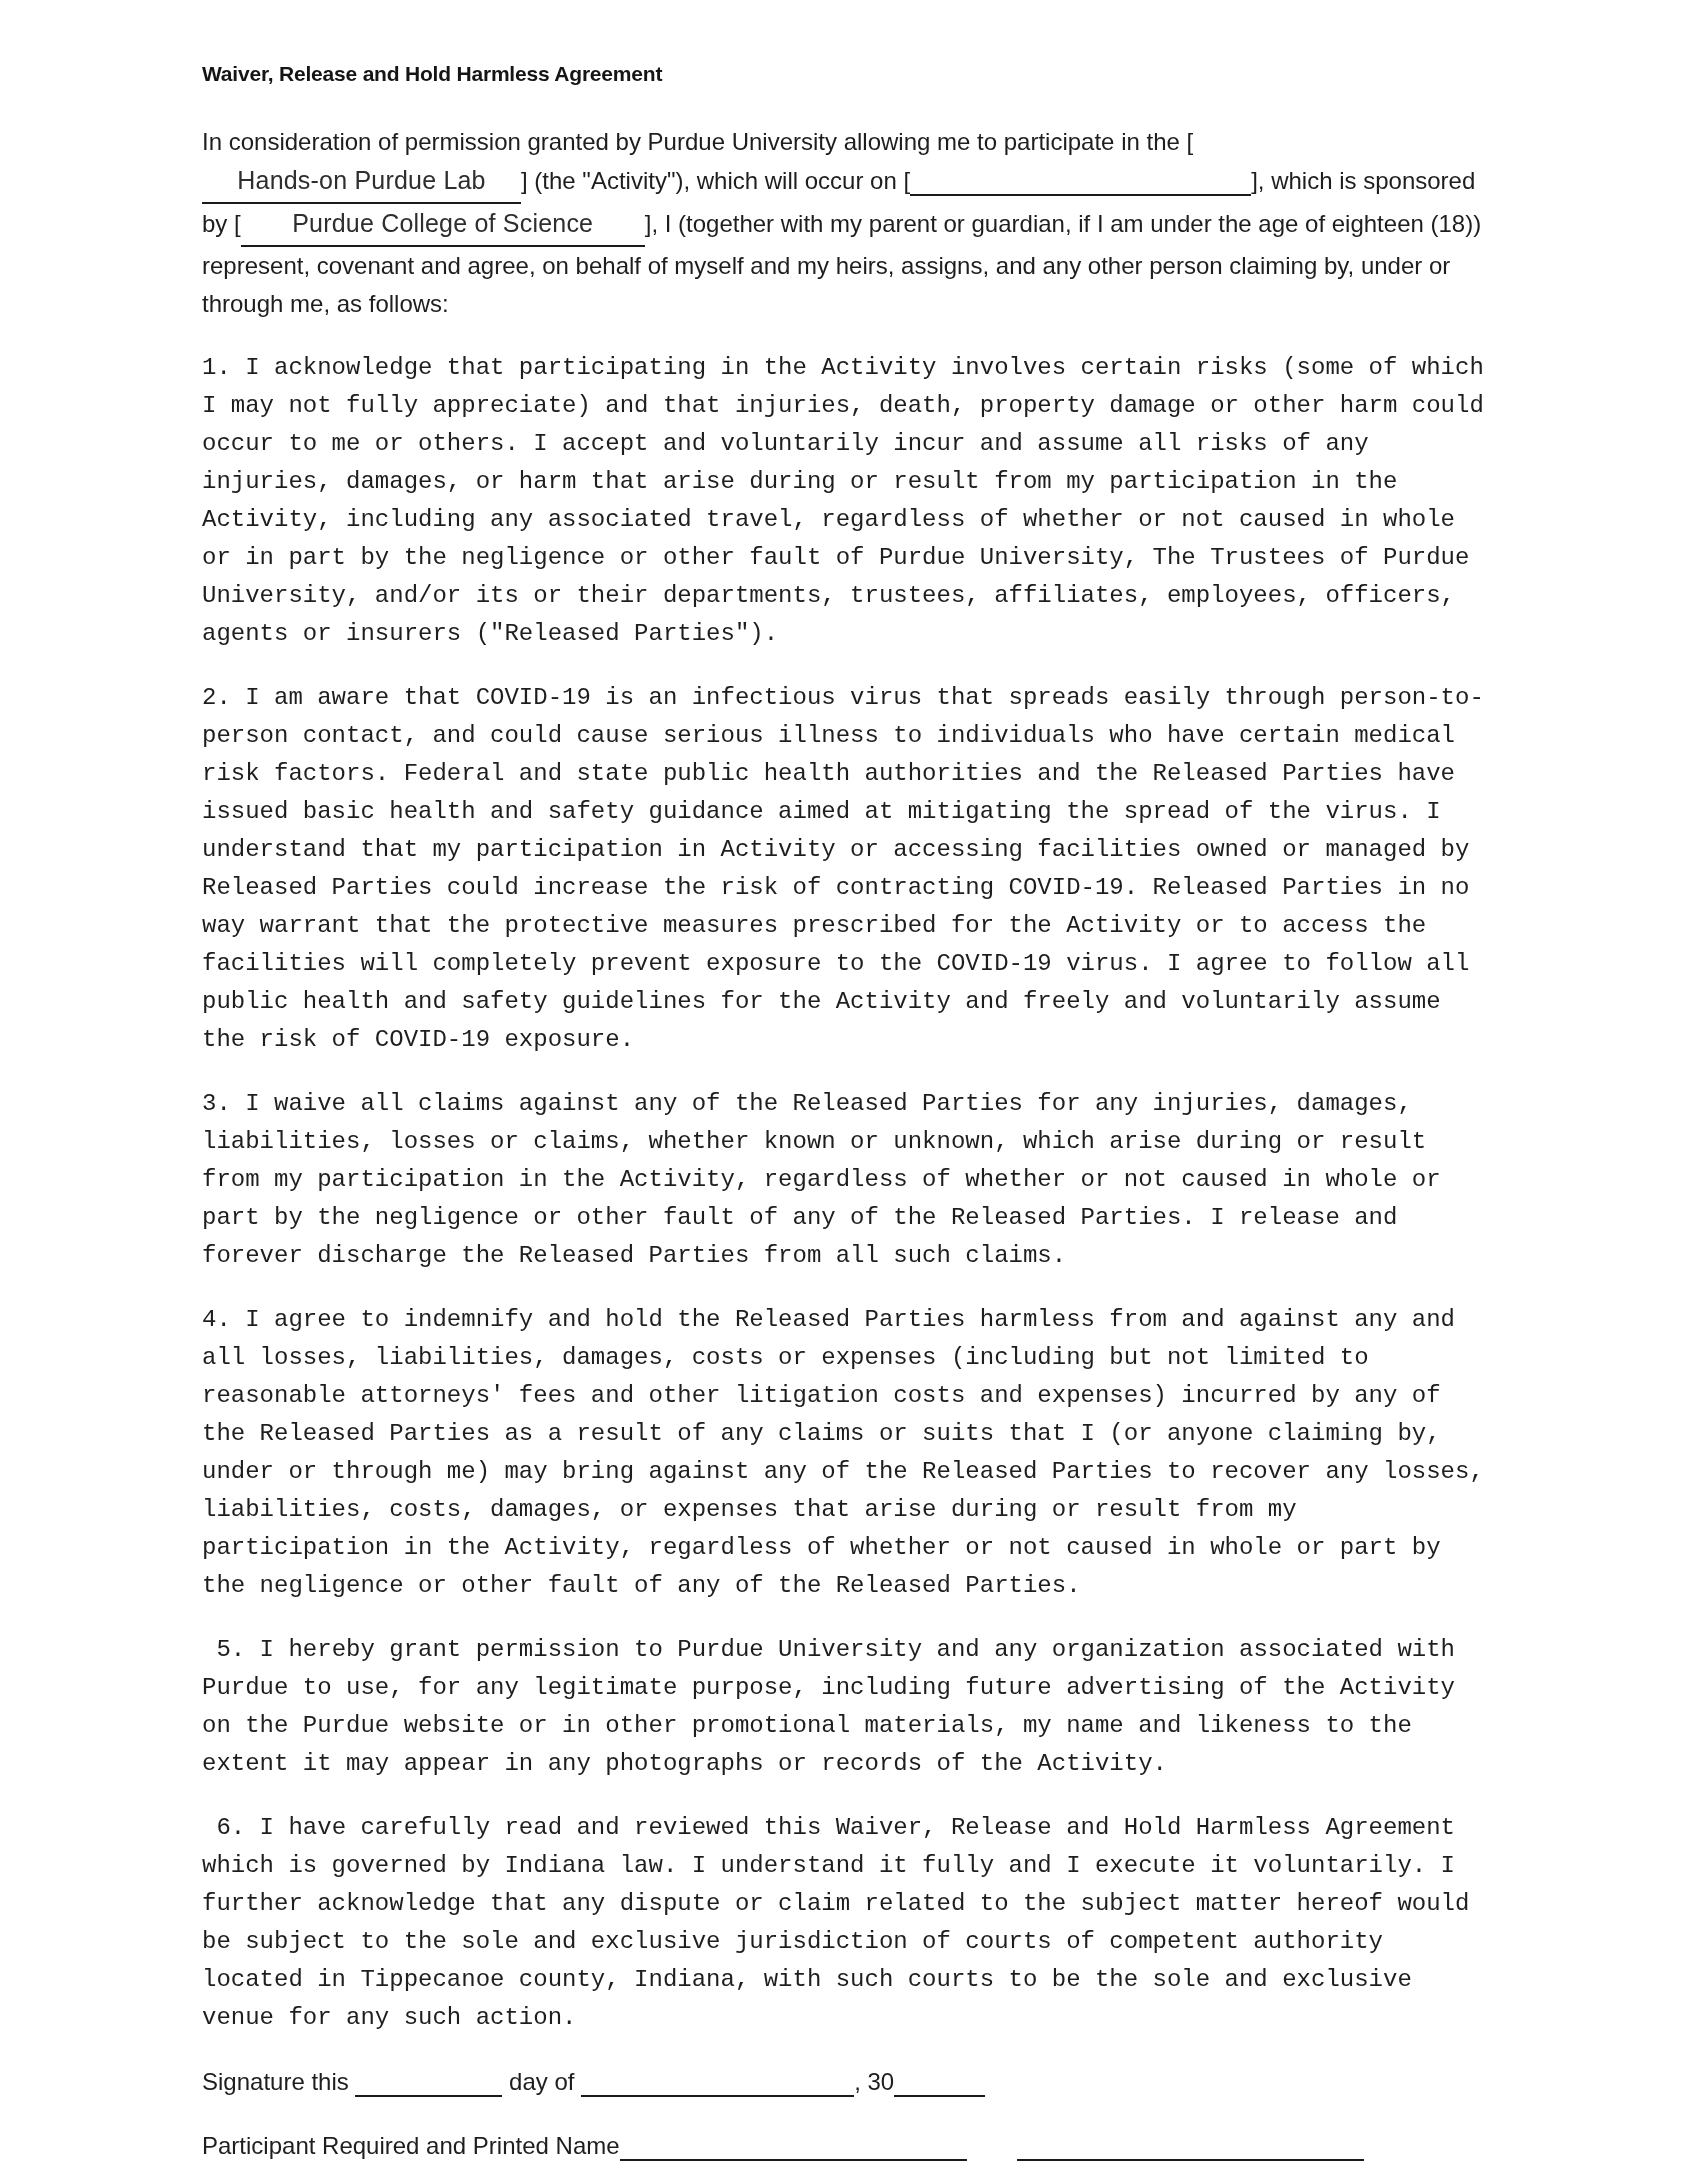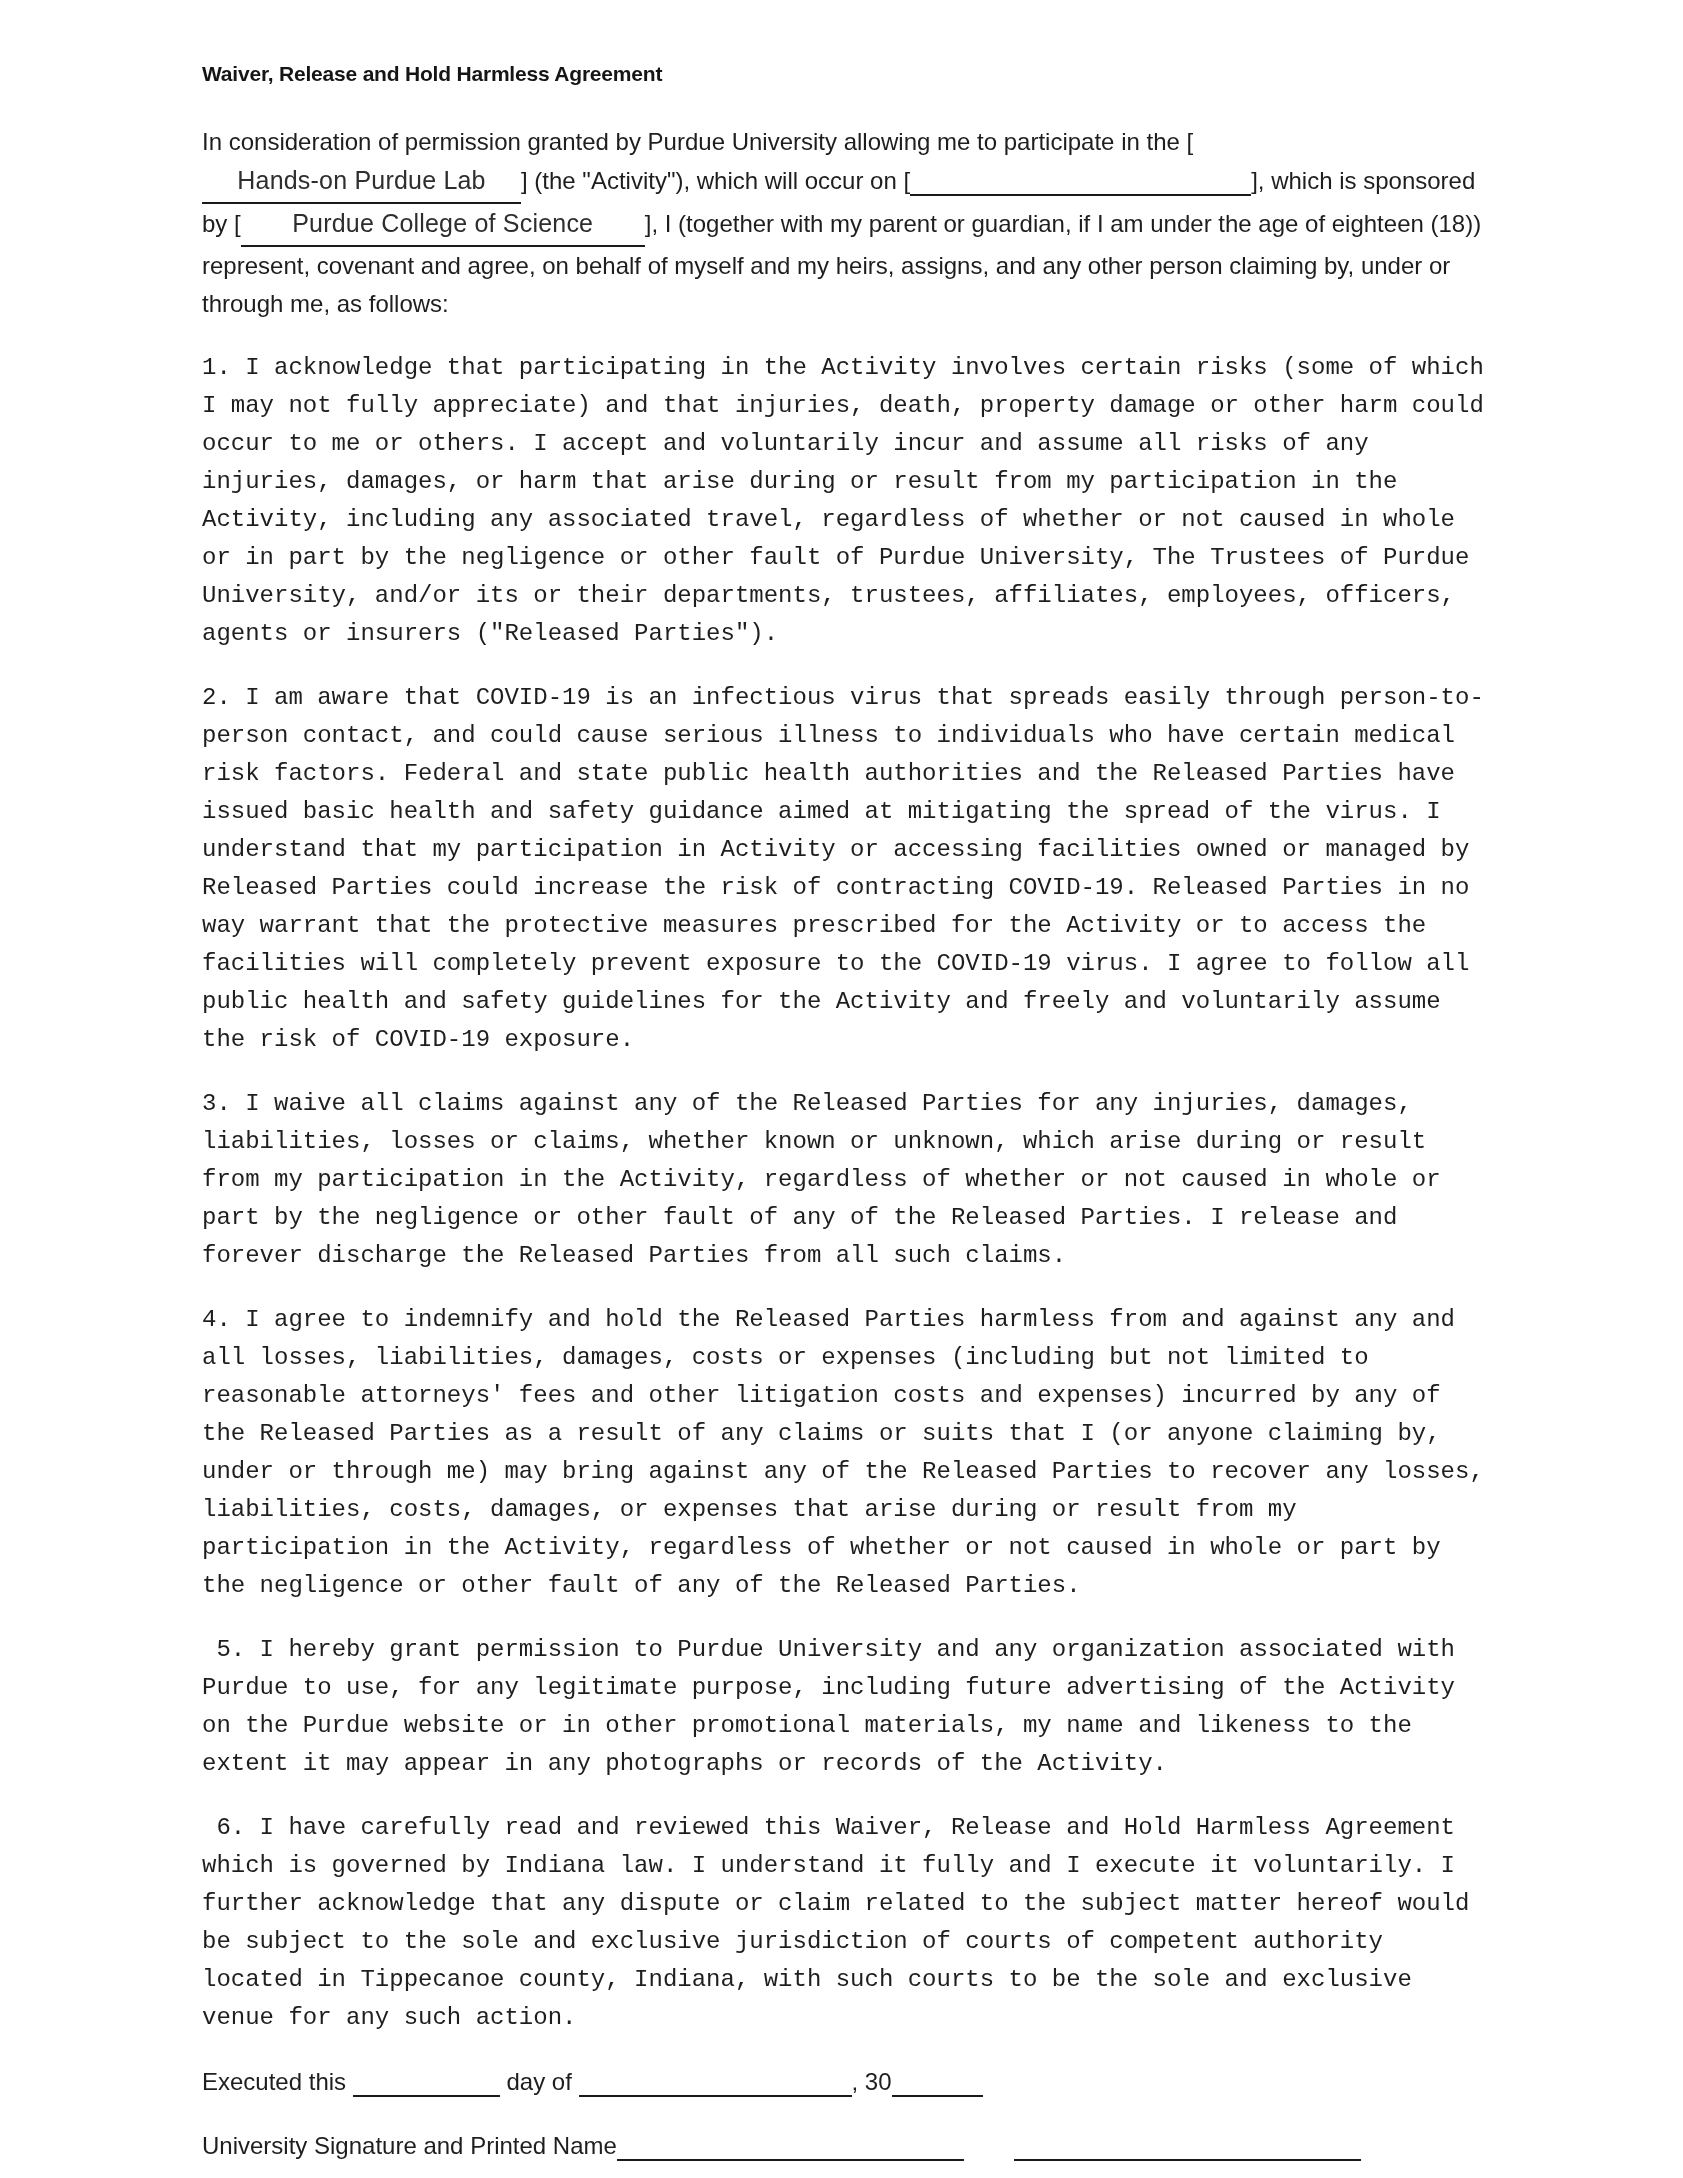--- a/index.html
+++ b/index.html
@@ -73,21 +73,21 @@
 
   <p class="para"><span>In consideration of permission granted by Purdue University allowing me to participate in the</span> <span class="bracket">[</span><span class="field w-activity"><span class="fill">Hands-on Purdue Lab</span></span><span class="bracket">]</span> <span>(the "Activity"), which will occur on</span> <span class="bracket">[</span><span class="field blank w-date"></span><span class="bracket">]</span><span>, which is sponsored by</span> <span class="bracket">[</span><span class="field w-sponsor"><span class="fill">Purdue College of Science</span></span><span class="bracket">]</span><span>, I (together with my parent or guardian, if I am under the age of eighteen (18)) represent, covenant and agree, on behalf of myself and my heirs, assigns, and any other person claiming by, under or through me, as follows:</span></p>
 
   <div class="para clause">1. I acknowledge that participating in the Activity involves certain risks (some of which I may not fully appreciate) and that injuries, death, property damage or other harm could occur to me or others. I accept and voluntarily incur and assume all risks of any injuries, damages, or harm that arise during or result from my participation in the Activity, including any associated travel, regardless of whether or not caused in whole or in part by the negligence or other fault of Purdue University, The Trustees of Purdue University, and/or its or their departments, trustees, affiliates, employees, officers, agents or insurers ("Released Parties").</div>
   <div class="para clause">2. I am aware that COVID-19 is an infectious virus that spreads easily through person-to-person contact, and could cause serious illness to individuals who have certain medical risk factors. Federal and state public health authorities and the Released Parties have issued basic health and safety guidance aimed at mitigating the spread of the virus. I understand that my participation in Activity or accessing facilities owned or managed by Released Parties could increase the risk of contracting COVID-19. Released Parties in no way warrant that the protective measures prescribed for the Activity or to access the facilities will completely prevent exposure to the COVID-19 virus. I agree to follow all public health and safety guidelines for the Activity and freely and voluntarily assume the risk of COVID-19 exposure.</div>
   <div class="para clause">3. I waive all claims against any of the Released Parties for any injuries, damages, liabilities, losses or claims, whether known or unknown, which arise during or result from my participation in the Activity, regardless of whether or not caused in whole or part by the negligence or other fault of any of the Released Parties. I release and forever discharge the Released Parties from all such claims.</div>
   <div class="para clause">4. I agree to indemnify and hold the Released Parties harmless from and against any and all losses, liabilities, damages, costs or expenses (including but not limited to reasonable attorneys' fees and other litigation costs and expenses) incurred by any of the Released Parties as a result of any claims or suits that I (or anyone claiming by, under or through me) may bring against any of the Released Parties to recover any losses, liabilities, costs, damages, or expenses that arise during or result from my participation in the Activity, regardless of whether or not caused in whole or part by the negligence or other fault of any of the Released Parties.</div>
   <div class="para clause"> 5. I hereby grant permission to Purdue University and any organization associated with Purdue to use, for any legitimate purpose, including future advertising of the Activity on the Purdue website or in other promotional materials, my name and likeness to the extent it may appear in any photographs or records of the Activity.</div>
   <div class="para clause"> 6. I have carefully read and reviewed this Waiver, Release and Hold Harmless Agreement which is governed by Indiana law. I understand it fully and I execute it voluntarily. I further acknowledge that any dispute or claim related to the subject matter hereof would be subject to the sole and exclusive jurisdiction of courts of competent authority located in Tippecanoe county, Indiana, with such courts to be the sole and exclusive venue for any such action.</div>
 
-  <div class="para"><span>Executed this</span> <span class="blank w-day"></span> <span>day of</span> <span class="blank w-month"></span><span>, 30</span><span class="blank w-year"></span></div>
+  <div class="para"><span>Signature this</span> <span class="blank w-day"></span> <span>day of</span> <span class="blank w-month"></span><span>, 30</span><span class="blank w-year"></span></div>
 
-  <div class="para sig-row"><span>University Signature and Printed Name</span><span class="blank w-sig-a"></span><span class="blank w-sig-b"></span></div>
+  <div class="para sig-row"><span>Participant Required and Printed Name</span><span class="blank w-sig-a"></span><span class="blank w-sig-b"></span></div>
 
 
   <div class="para">(Required if authorities is under the age of eighteen)</div>
 
 </div>
 
 
 </body></html>

